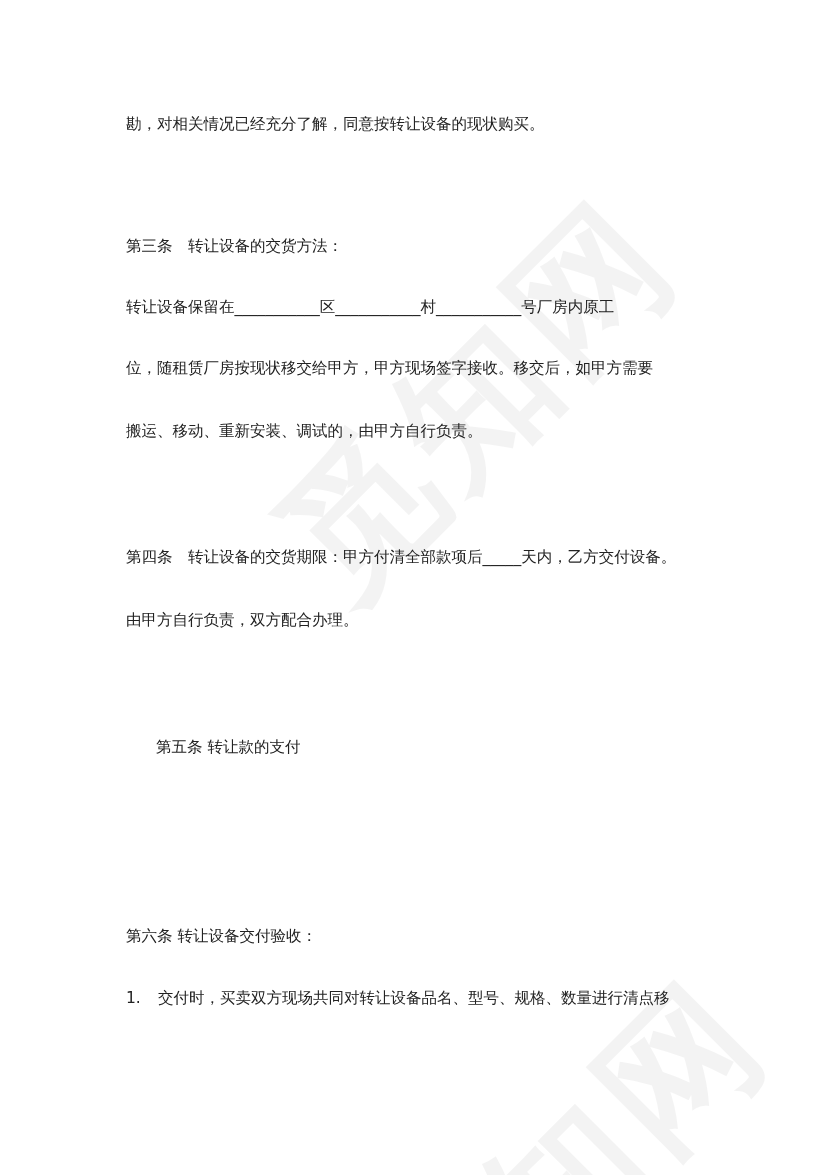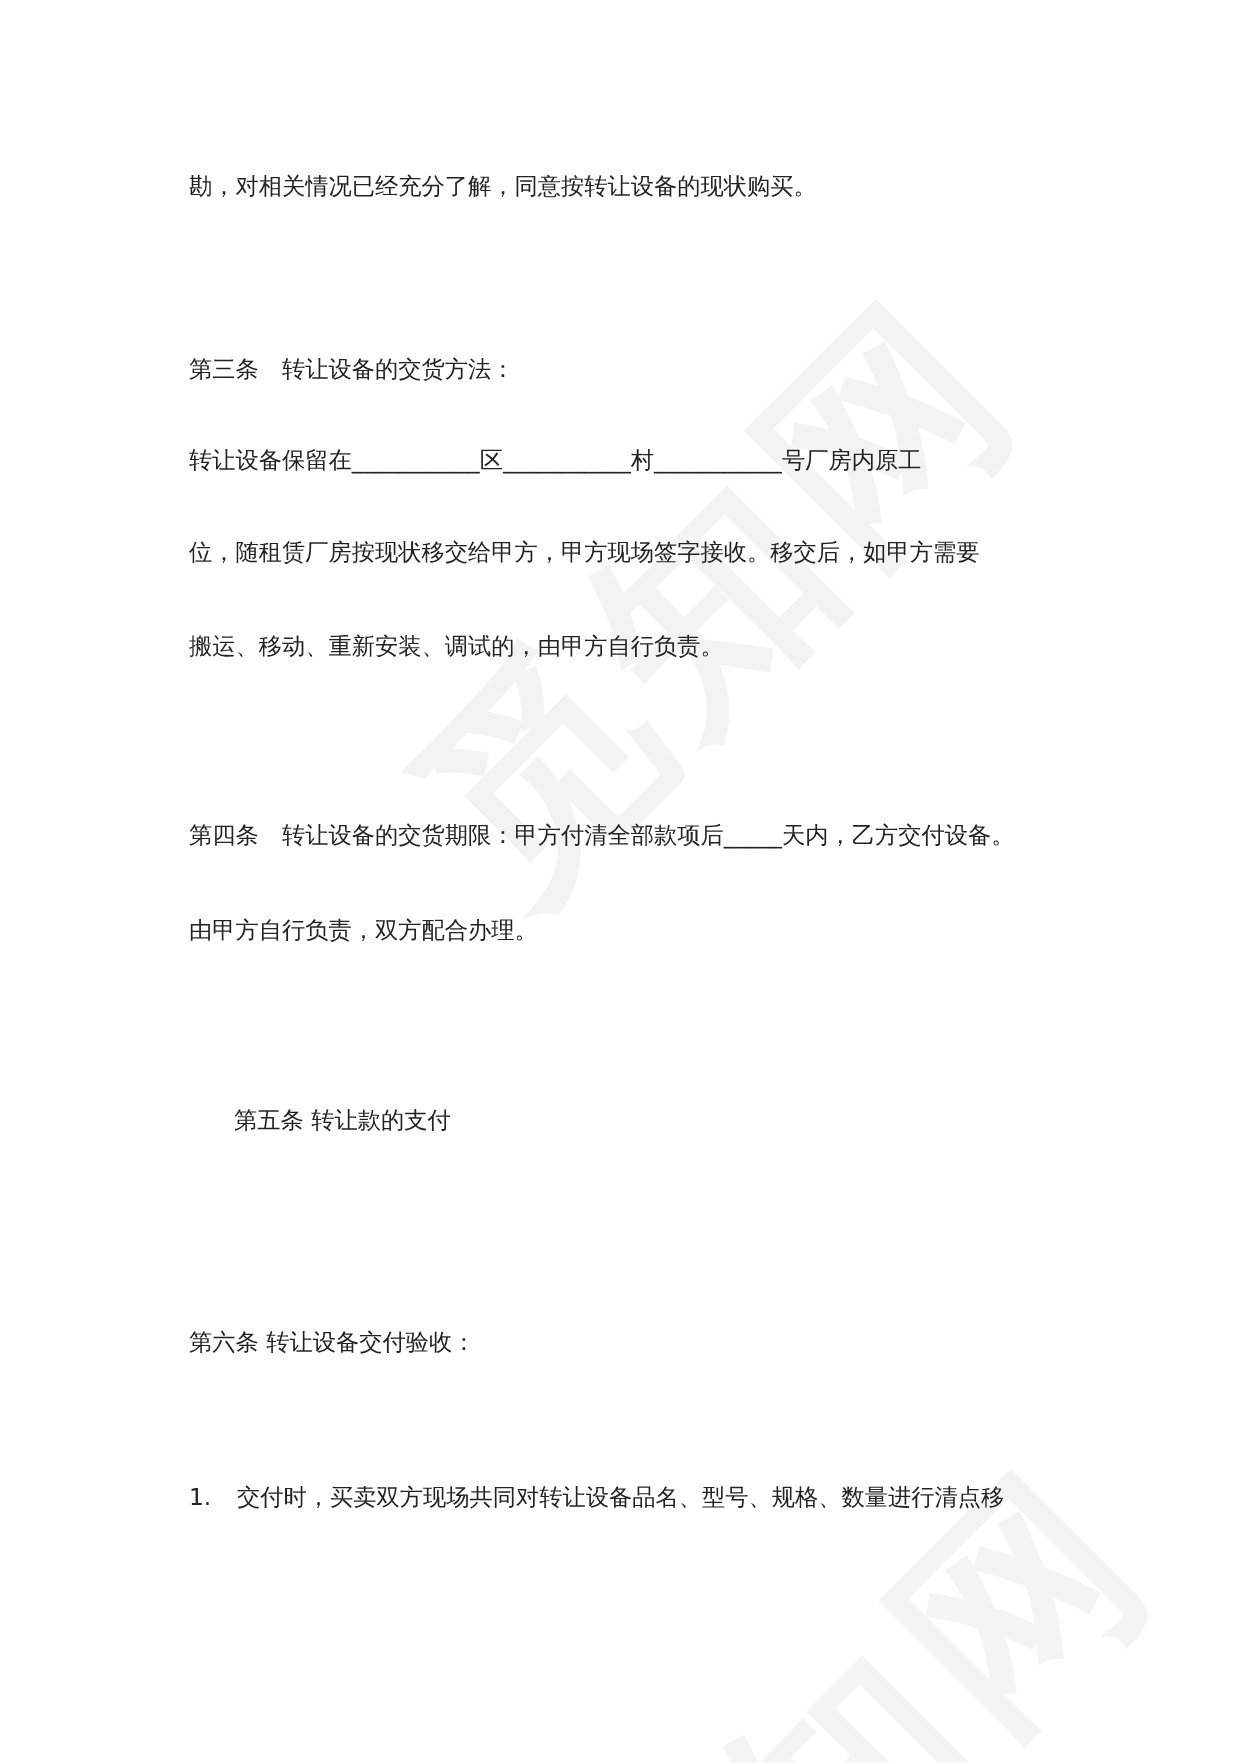--- a/index.html
+++ b/index.html
@@ -67,19 +67,19 @@
 
   <div class="line" style="top:546px;">
     <span>第四条　转让设备的交货期限：甲方付清全部款项后</span><span>_____</span><span>天内，乙方交付设备。</span>
   </div>
 
   <div class="line" style="top:609px;">由甲方自行负责，双方配合办理。</div>
 
   <div class="line" style="top:736px;margin-left:30px;">第五条 转让款的支付</div>
 
 
-  <div class="line" style="top:884px;">第六条 转让设备交付验收：</div>
+  <div class="line" style="top:925px;">第六条 转让设备交付验收：</div>
 
   <div class="line" style="top:987px;">
     <span style="display:inline-block; width:32px;">1.</span><span>交付时，买卖双方现场共同对转让设备品名、型号、规格、数量进行清点移</span>
   </div>
 
 </div>
 
 </body></html>

